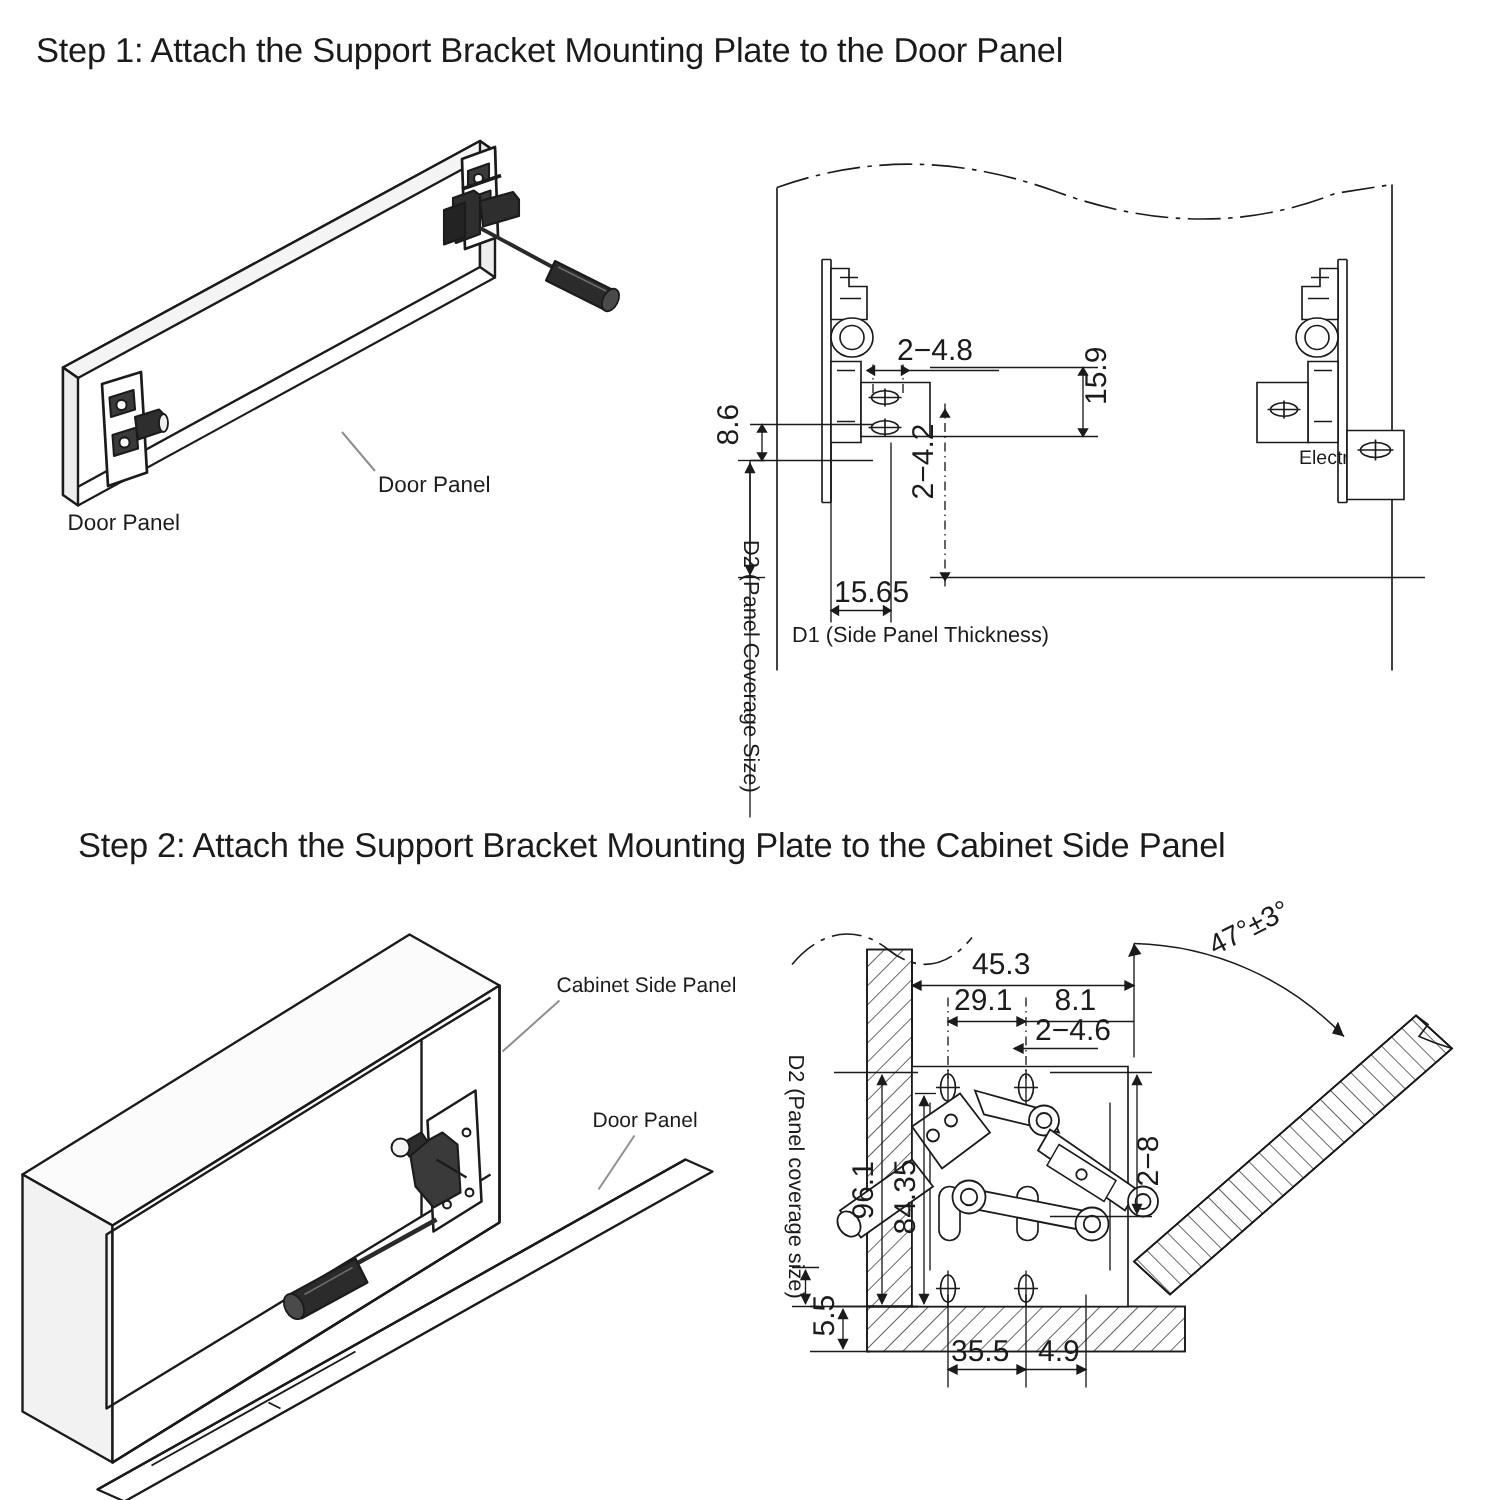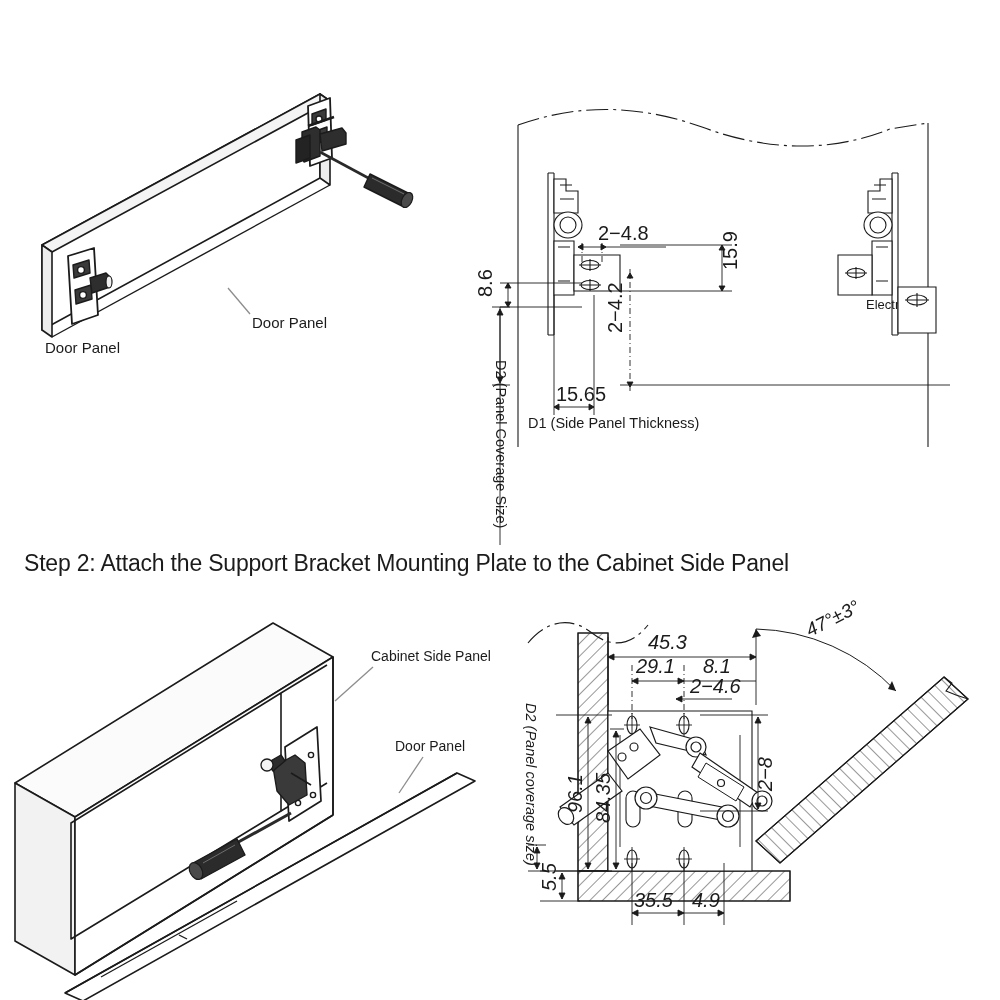--- a/index.html
+++ b/index.html
@@ -19,40 +19,41 @@
   .step-title {
     position: absolute;
     left: 24px;
     font-size: 23px;
     font-weight: 400;
     color: #1b1b1b;
     letter-spacing: -0.2px;
     white-space: nowrap;
   }
   #step1-title { top: 20px; }
-  #step2-title { top: 550px; }
+  #step2-title { top: 550px; margin-left: 28px; }
 
   .panel { position: absolute; }
   #step1-iso   { left: 20px;  top: 70px;  width: 460px; height: 300px; }
   #step1-tech  { left: 470px; top: 95px;  width: 525px; height: 440px; text-align: center; }
   #step2-iso   { left: 5px;   top: 605px; width: 500px; height: 390px; }
-  #step2-tech  { left: 500px; top: 595px; width: 500px; height: 345px; font-style: italic; }
+  #step2-tech  { left: 500px; top: 595px; width: 500px; height: 345px; }
 
   svg { display: block; overflow: visible; }
 
   .dim-text, .lbl-text {
     font-family: "Liberation Sans", sans-serif;
     fill: #1b1b1b;
   }
 </style>
 </head>
 <body>
 
 <div class="page">
 
+  <div class="step-title" id="step1-title">Step 1: Attach the Support Bracket Mounting Plate to the Door Panel</div>
 
   <div class="panel" id="step1-iso">
     <svg width="460" height="300" viewBox="0 0 460 300">
       <g fill="none" stroke="#1b1b1b" stroke-width="1.6" stroke-linejoin="round">
 
         <g>
 
           <path d="M 22 175 L 300 24 L 300 108 L 22 260 Z" fill="#ffffff"></path>
 
           <path d="M 22 175 L 300 24 L 310 31 L 32 182 Z" fill="#f4f4f4"></path>

